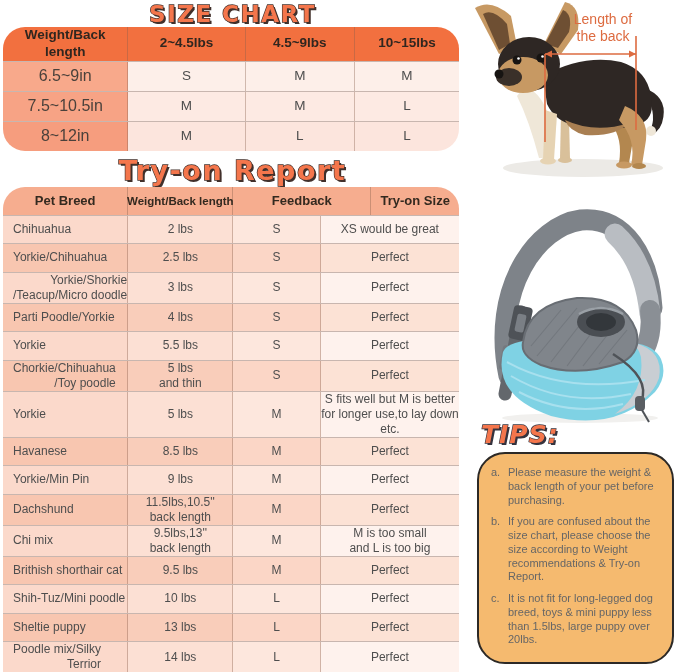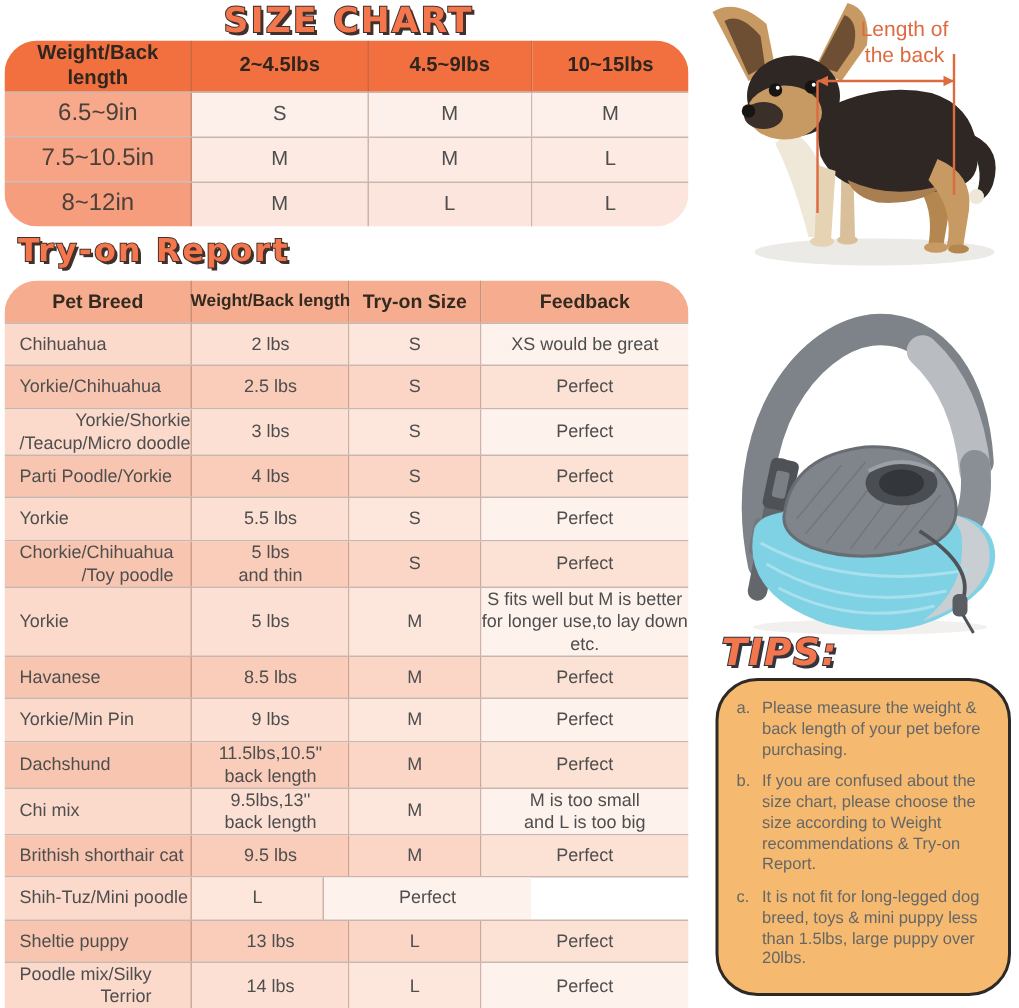--- a/index.html
+++ b/index.html
@@ -14,21 +14,21 @@
   html,body{width:679px;height:672px;background:#fff;font-family:"Liberation Sans",sans-serif;overflow:hidden}
   .stage{position:relative;width:540px;height:672px;background:#fff}
 
   
   .big-title{
     font-family:"DejaVu Sans",sans-serif;font-weight:800;color:var(--title-fill);
     -webkit-text-stroke:1.3px var(--title-stroke);paint-order:stroke fill;
     text-shadow:2px 2px 0 var(--title-stroke);letter-spacing:1.5px;white-space:nowrap;
   }
   .size-title{position:absolute;top:1px;left:0;width:465px;text-align:center;font-size:23px}
-  .tryon-title{position:absolute;top:155px;left:12px;width:465px;font-size:21px}
+  .tryon-title{position:absolute;top:155px;left:0;width:465px;text-align:center;font-size:27px}
 
   
   .tbl{position:absolute;left:3px;width:456px;display:flex;flex-direction:column;overflow:hidden}
   .trow{display:flex;width:100%;border-top:1px solid rgba(134,94,77,.45)}
   .trow.hdr{border-top:none}
   .cell{display:flex;align-items:center;justify-content:center;text-align:center;
         border-right:1px solid rgba(134,94,77,.38);white-space:pre-line;color:#4E4E4E;line-height:1.25}
   .cell:last-child{border-right:none}
 
   
@@ -103,22 +103,22 @@
           <div class="cell c4 val">L</div>
         </div></div>
   </div>
 
   <div class="big-title tryon-title">Try-on Report</div>
 
   <div class="tbl to">
     <div class="trow hdr">
       <div class="cell c1">Pet Breed</div>
       <div class="cell c2">Weight/Back length</div>
+      <div class="cell c4">Feedback</div>
       <div class="cell c3">Try-on Size</div>
-      <div class="cell c4">Feedback</div>
     </div>
     <div style="display:contents"><div class="trow r-light">
           <div class="cell c1">Chihuahua</div>
           <div class="cell c2">2 lbs</div>
           <div class="cell c3">S</div>
           <div class="cell c4">XS would be great</div>
         </div><div class="trow r-dark">
           <div class="cell c1">Yorkie/Chihuahua</div>
           <div class="cell c2">2.5 lbs</div>
           <div class="cell c3">S</div>
@@ -175,20 +175,21 @@
           <div class="cell c3">M</div>
           <div class="cell c4 ml">M is too small
 and L is too big</div>
         </div><div class="trow r-dark">
           <div class="cell c1">Brithish shorthair cat</div>
           <div class="cell c2">9.5 lbs</div>
           <div class="cell c3">M</div>
           <div class="cell c4">Perfect</div>
         </div><div class="trow r-light">
           <div class="cell c1">Shih-Tuz/Mini poodle</div>
+          <div class="cell c2">10 lbs</div>
           <div class="cell c3">L</div>
           <div class="cell c4">Perfect</div>
         </div><div class="trow r-dark">
           <div class="cell c1">Sheltie puppy</div>
           <div class="cell c2">13 lbs</div>
           <div class="cell c3">L</div>
           <div class="cell c4">Perfect</div>
         </div><div class="trow r-light">
           <div class="cell c1 ml">Poodle mix/Silky
 Terrior</div>

